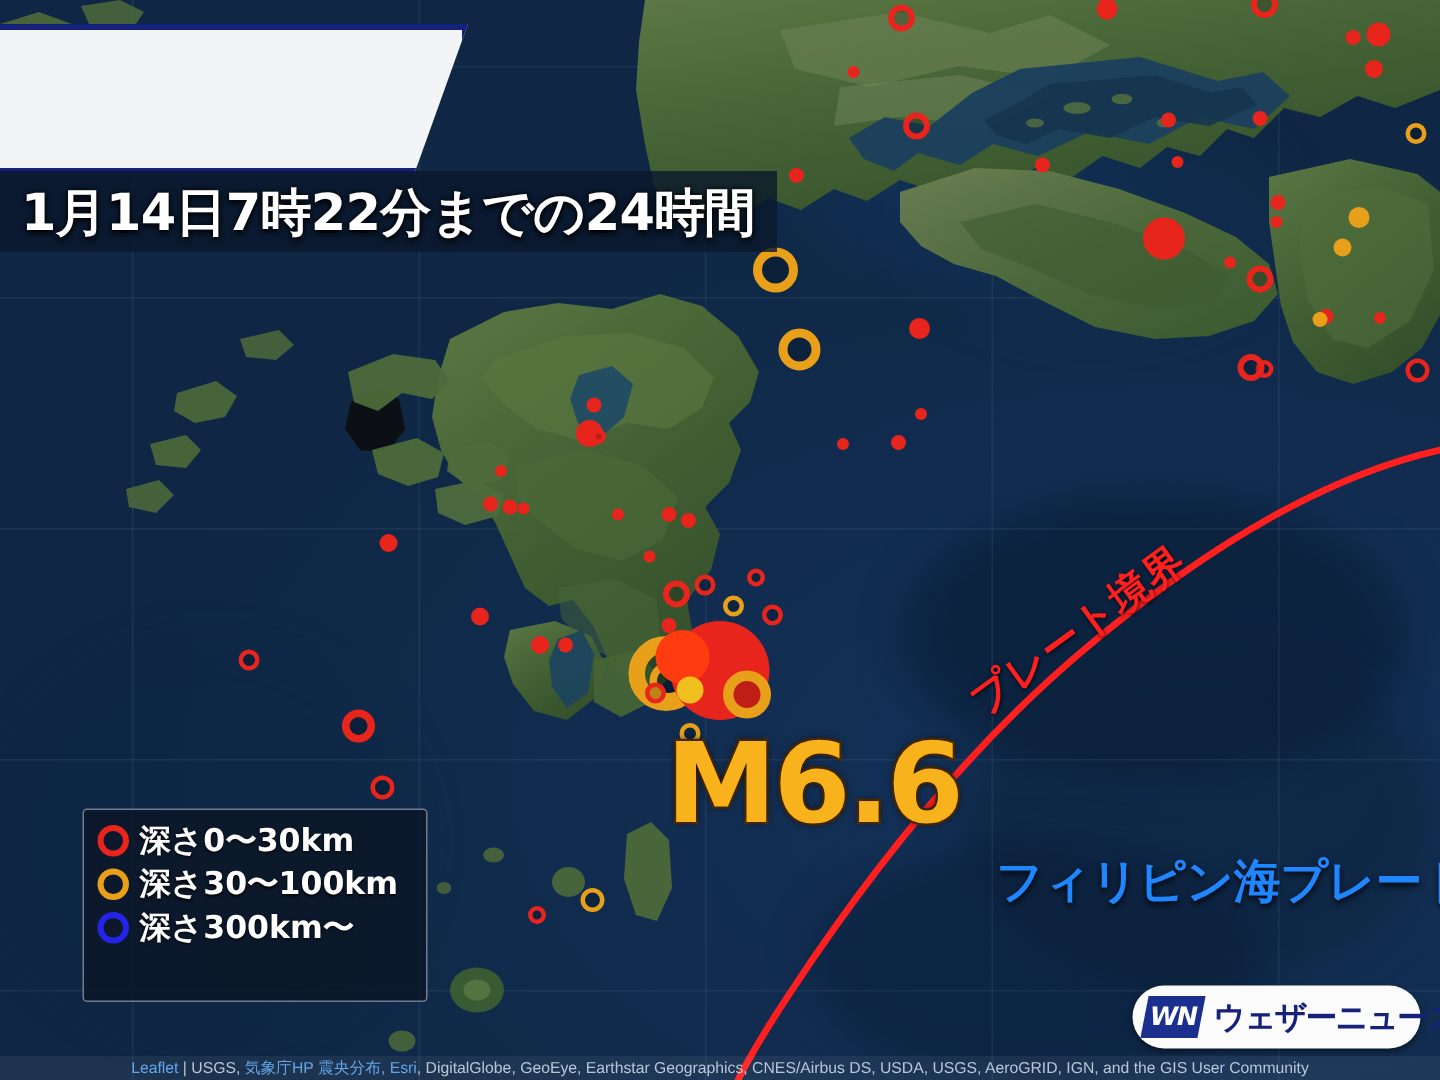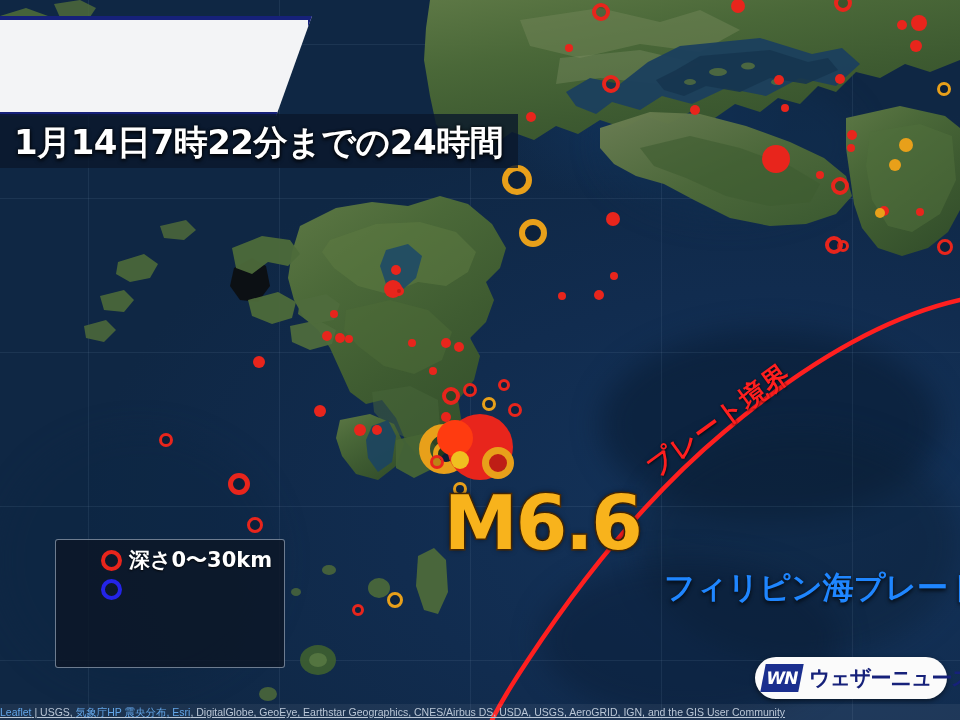--- a/index.html
+++ b/index.html
@@ -86,22 +86,22 @@
   .logo-mark{width:38px;height:28px;margin-left:8px;background:#1b2f8f;
     transform:skewX(-11deg);display:flex;align-items:center;justify-content:center;
     color:#fff;font-size:17px;font-weight:bold;letter-spacing:-1px;
     font-family:"DejaVu Sans","Liberation Sans",sans-serif;flex:0 0 auto;}
   .logo-text{margin-left:8px;color:#16217a;font-size:21px;font-weight:bold;letter-spacing:-1px;
     font-family:"DejaVu Sans","Liberation Sans",sans-serif;white-space:nowrap;}
 
   
   .attrib{position:absolute;left:0;bottom:0;width:960px;height:16px;
     background:rgba(255,255,255,.06);
-    color:#b9c6d6;font-size:10.5px;line-height:16px;text-align:left;
-    font-family:"Liberation Sans","DejaVu Sans",sans-serif;white-space:nowrap;overflow:hidden;text-decoration:underline;}
+    color:#b9c6d6;font-size:10.5px;line-height:16px;text-align:center;
+    font-family:"Liberation Sans","DejaVu Sans",sans-serif;white-space:nowrap;overflow:hidden;}
   .attrib .lnk{color:#63a6e8;}
 </style>
 </head>
 <body>
 
 <div id="stage">
 
   <div class="map-base"></div>
 
   <div class="ocean-shade" style="left:600px;top:330px;width:340px;height:190px;background:rgba(8,26,48,.55);"></div>
@@ -305,27 +305,32 @@
 
   <div class="subtitle-strip"></div>
   <div class="subtitle">1月14日7時22分までの24時間</div>
 
   <div class="mag-label">M6.6</div>
 
   <div class="plate-boundary-label">プレート境界</div>
   <div class="plate-name-label">フィリピン海プレート</div>
 
   <div class="legend">
-    <div style="padding-top:6px;margin-left:36px;">
+    <div style="padding-top:6px;">
       <div class="legend-row">
         <span class="legend-dot" id="ld0" style="border: 4px solid rgb(232, 37, 28);"></span>
         <span class="legend-label">深さ0〜30km</span>
       </div>
       <div class="legend-row">
+        <span class="legend-dot" id="ld1" style="border: 4px solid rgb(232, 160, 26);"></span>
+        <span class="legend-label">深さ30〜100km</span>
+      </div>
+      <div class="legend-row">
         <span class="legend-dot" id="ld3" style="border: 4px solid rgb(36, 36, 232);"></span>
+        <span class="legend-label">深さ300km〜</span>
       </div>
     </div>
   </div>
 
   <div class="logo">
     <span class="logo-mark">WN</span>
     <span class="logo-text">ウェザーニュース</span>
   </div>
 
   <div class="attrib"><span class="lnk">Leaflet</span><span> | USGS, </span><span class="lnk">気象庁HP 震央分布</span><span class="lnk">, Esri</span><span>, DigitalGlobe, GeoEye, Earthstar Geographics, CNES/Airbus DS, USDA, USGS, AeroGRID, IGN, and the GIS User Community</span></div>

